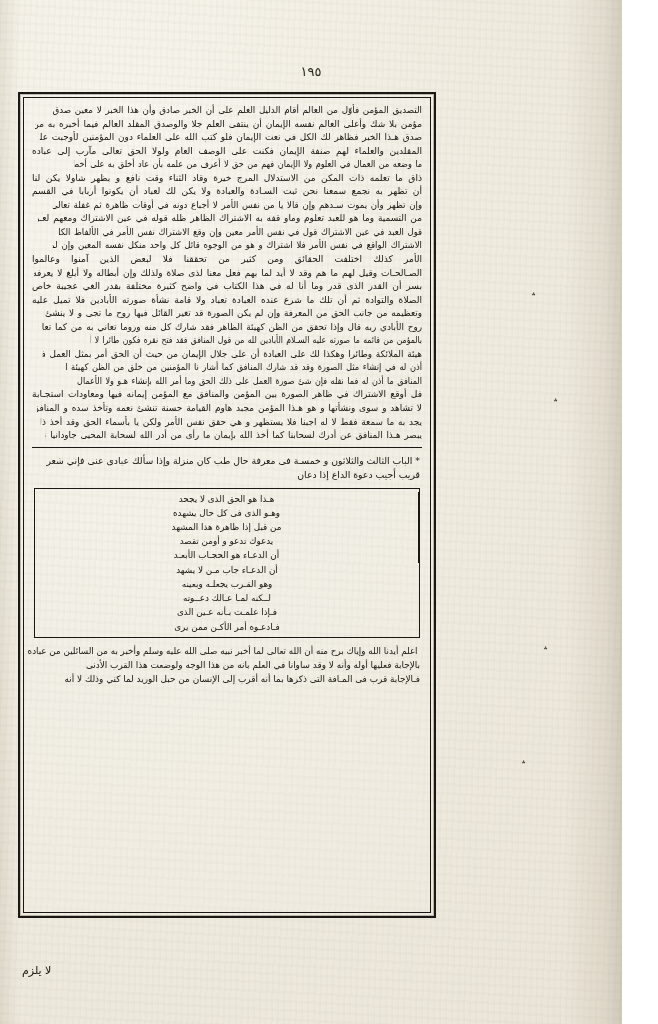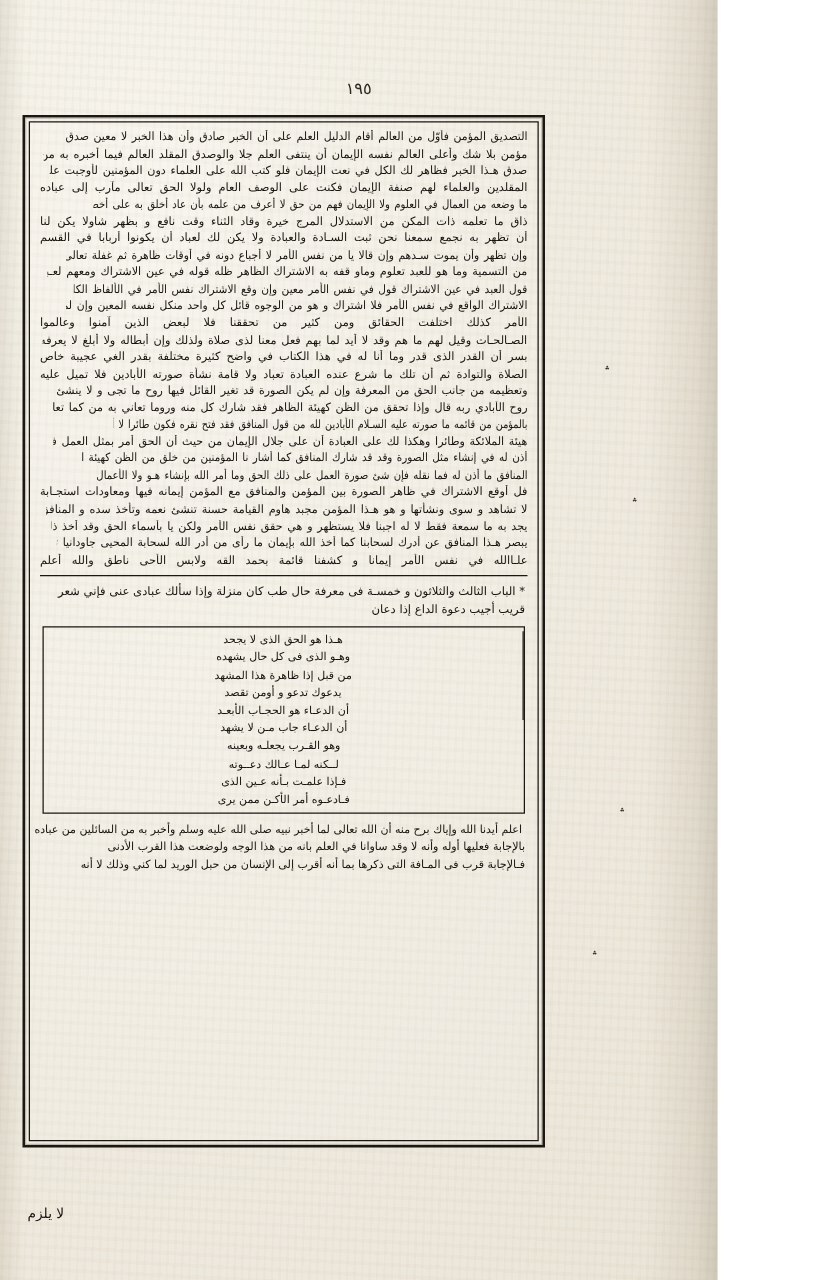--- a/index.html
+++ b/index.html
@@ -8,21 +8,21 @@
     background: #ffffff;
   }
   body {
     width: 658px;
     height: 1024px;
     font-family: "DejaVu Sans", sans-serif;
     overflow: hidden;
   }
   .page {
     position: relative;
-    width: 574px;
+    width: 622px;
     height: 1024px;
     background: #f2efe6;
     background-image:
       radial-gradient(ellipse at 20% 15%, #f7f4ec 0%, #efebe0 55%, #e9e4d7 100%);
   }
   
   .paper-texture {
     position: absolute;
     inset: 0;
     background-image:
@@ -190,21 +190,20 @@
         <span class="ln" style="transform: scaleX(0.9677);">وتعظيمه من جانب الحق من المعرفة وإن لم يكن الصورة قد تغير القائل فيها روح ما تجى و لا ينشئ بها</span>
         <span class="ln" style="transform: scaleX(0.975);">روح الأبادي ربه قال وإذا تحقق من الظن كهيئة الظاهر فقد شارك كل منه وروما تعاني به من كما تعالى</span>
         <span class="ln" style="transform: scaleX(0.8497);">بالمؤمن من قائمه ما صورته عليه السـلام الأبادين لله من قول المنافق فقد فتح نقره فكون طائرا لا أذن القه فزال من</span>
         <span class="ln" style="transform: scaleX(0.9726);">هيئة الملائكة وطائرا وهكذا لك على العبادة أن على جلال الإيمان من حيث أن الحق أمر بمثل العمل فقد</span>
         <span class="ln" style="transform: scaleX(0.9155);">أذن له في إنشاء مثل الصورة وقد قد شارك المنافق كما أشار نا المؤمنين من خلق من الظن كهيئة الطير فإن</span>
         <span class="ln" style="transform: scaleX(0.8844);">المنافق ما أذن له فما نقله فإن شئ صورة العمل على ذلك الحق وما أمر الله بإنشاء هـو ولا الأعمال اللا المؤمنين</span>
         <span class="ln" style="transform: scaleX(1);">فل أوقع الاشتراك في ظاهر الصورة بين المؤمن والمنافق مع المؤمن إيمانه فيها ومعاودات استجـابة</span>
         <span class="ln" style="transform: scaleX(0.9873);">لا تشاهد و سوى ونشأتها و هو هـذا المؤمن مجبد هاوم القيامة حسنة تنشئ نعمه وتأخذ سده و المنافق</span>
         <span class="ln" style="transform: scaleX(0.9774);">يجد به ما سمعة فقط لا له اجبنا فلا يستظهر و هي حقق نفس الأمر ولكن يا بأسماء الحق وقد أخذ ذلك</span>
         <span class="ln" style="transform: scaleX(0.9653);">يبصر هـذا المنافق عن أدرك لسحابنا كما أخذ الله بإيمان ما رأى من أدر الله لسحابة المحيى جاودانيا تامع</span>
-        <span class="ln" style="transform: scaleX(1);">علـاالله في نفس الأمر إيمانا و كشفنا قائمة بحمد القه ولابس الأحى ناطق والله أعلم</span>
       </div>
 
       <hr class="rule">
 
       <div class="arabic chapter-head">
         <span class="ln" style="transform: scaleX(1);">* الباب الثالث والثلاثون و خمسـة فى معرفة حال طب كان منزلة وإذا سألك عبادى عنى فإني                     شعر</span>
         <span class="ln" style="transform: scaleX(1);">قريب أجيب دعوة الداع إذا دعان</span>
       </div>
 
       <div class="verse-box">

